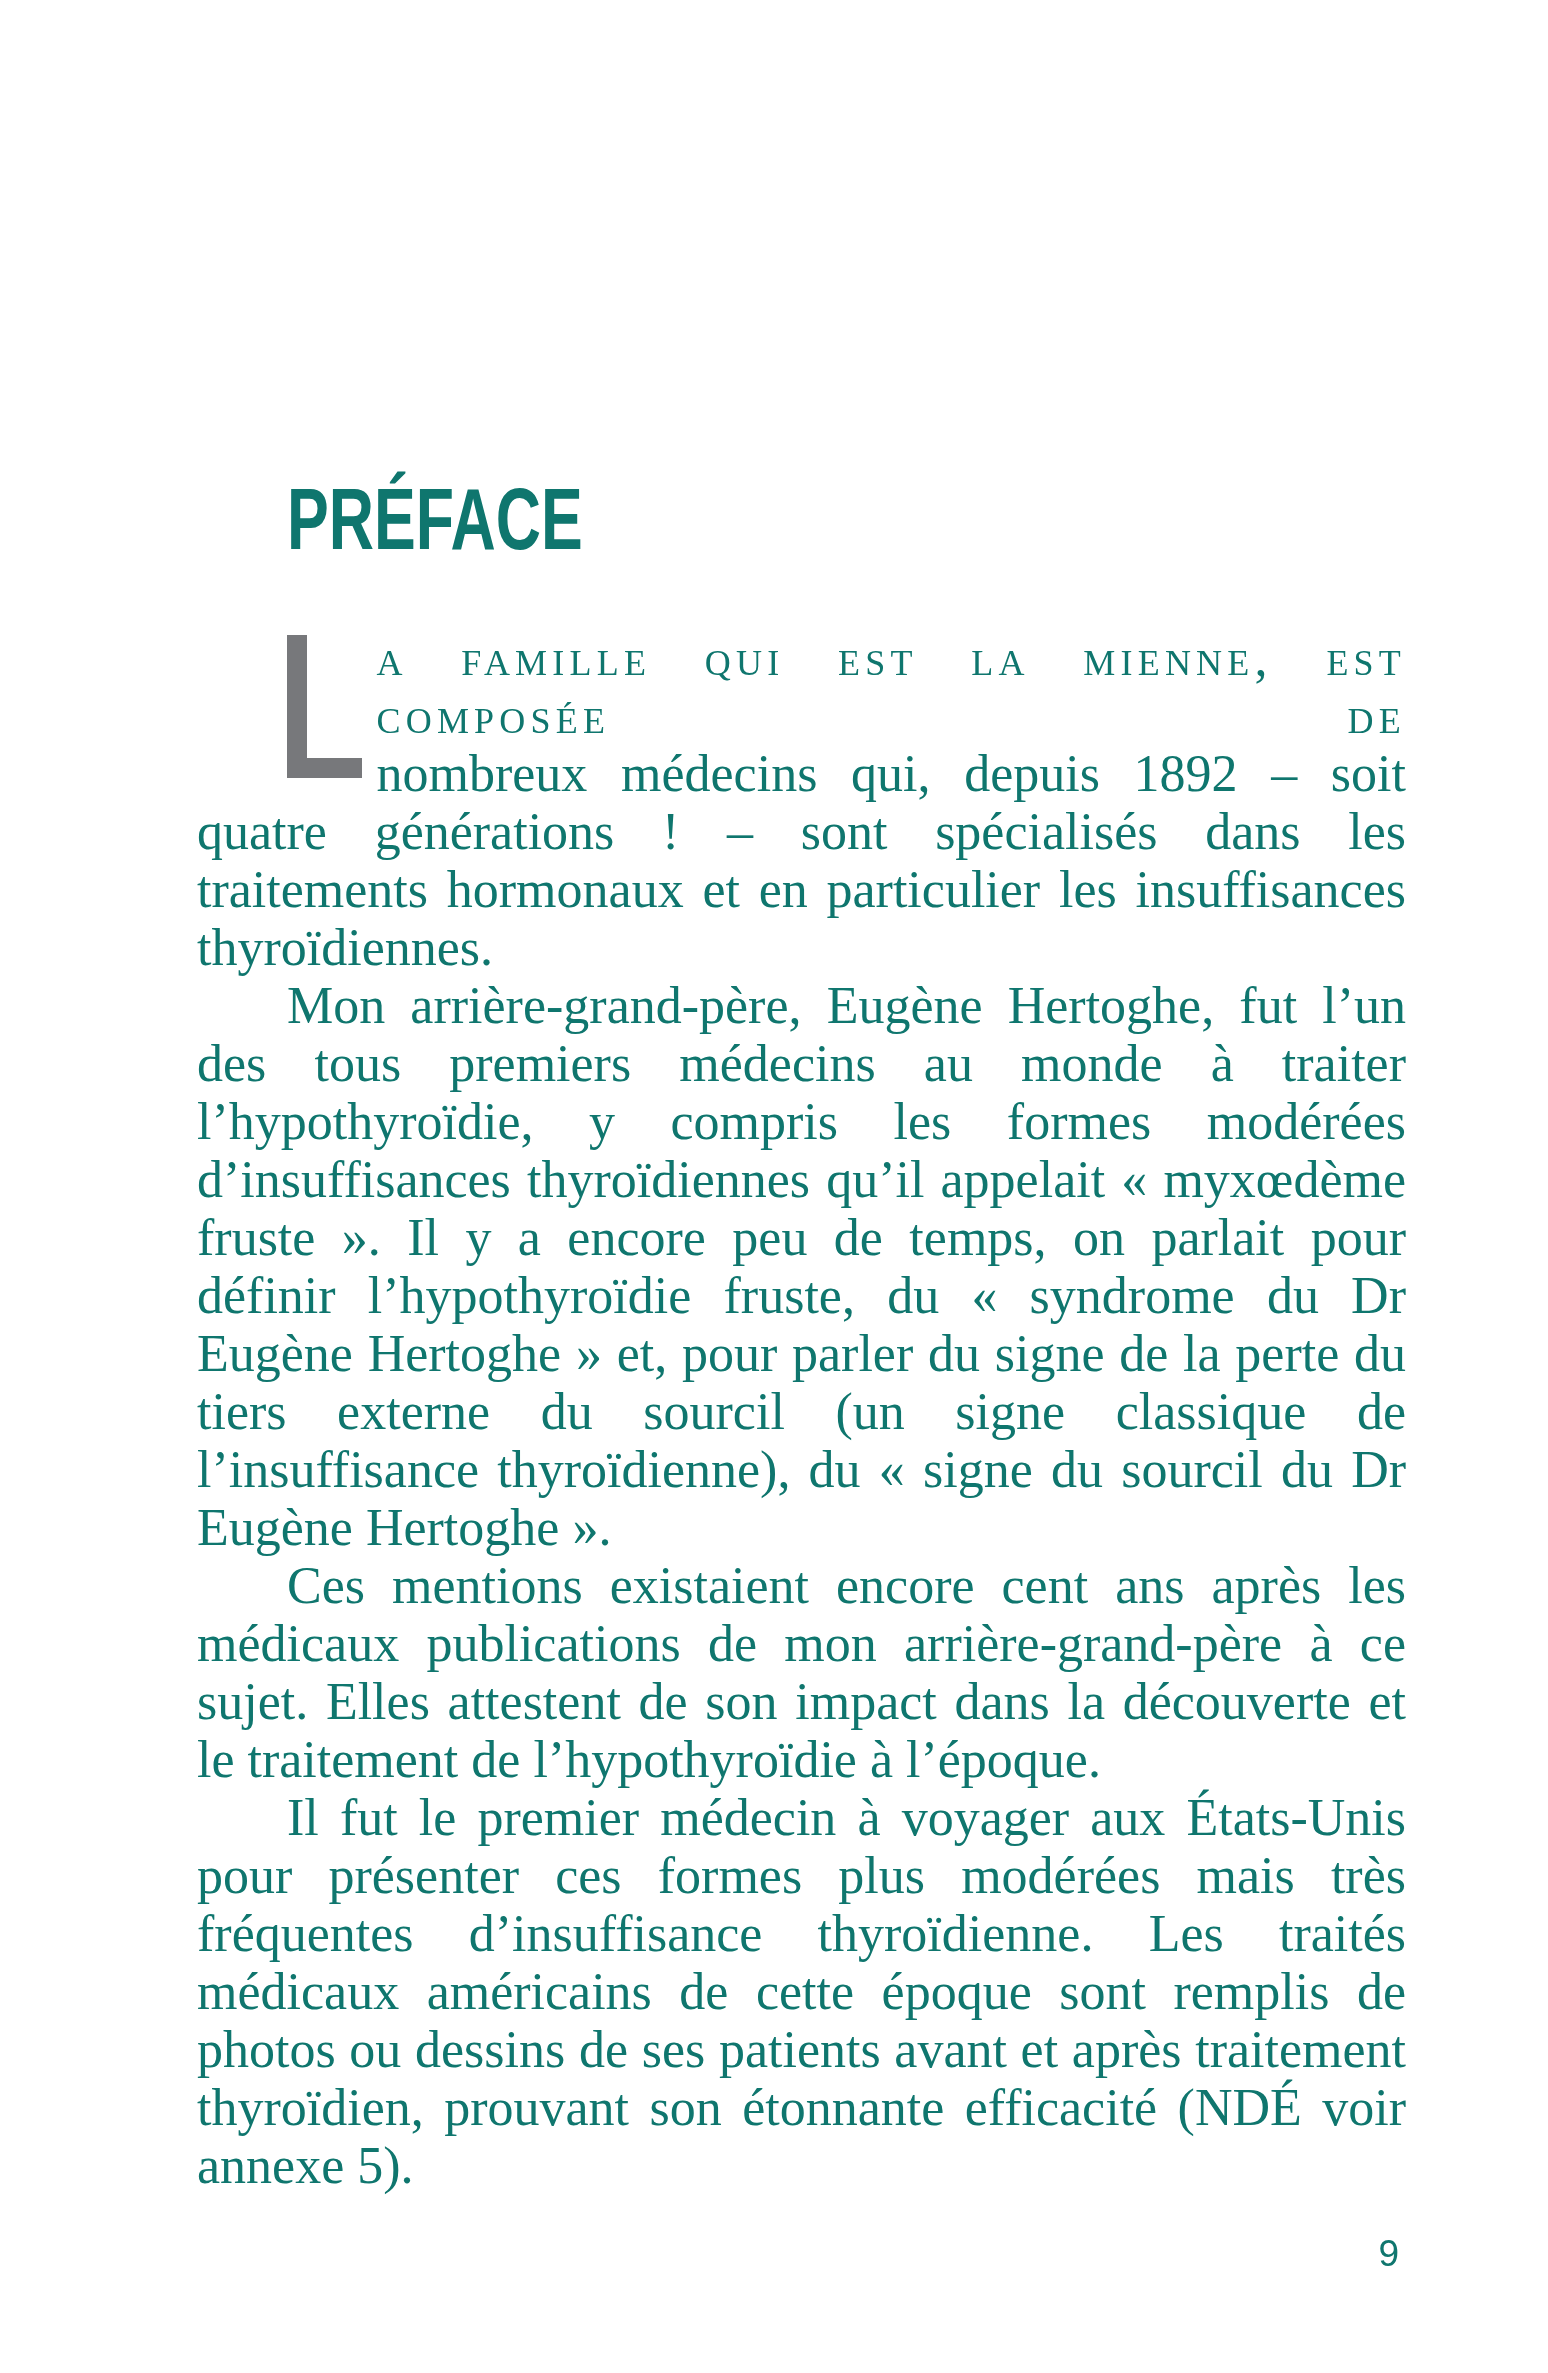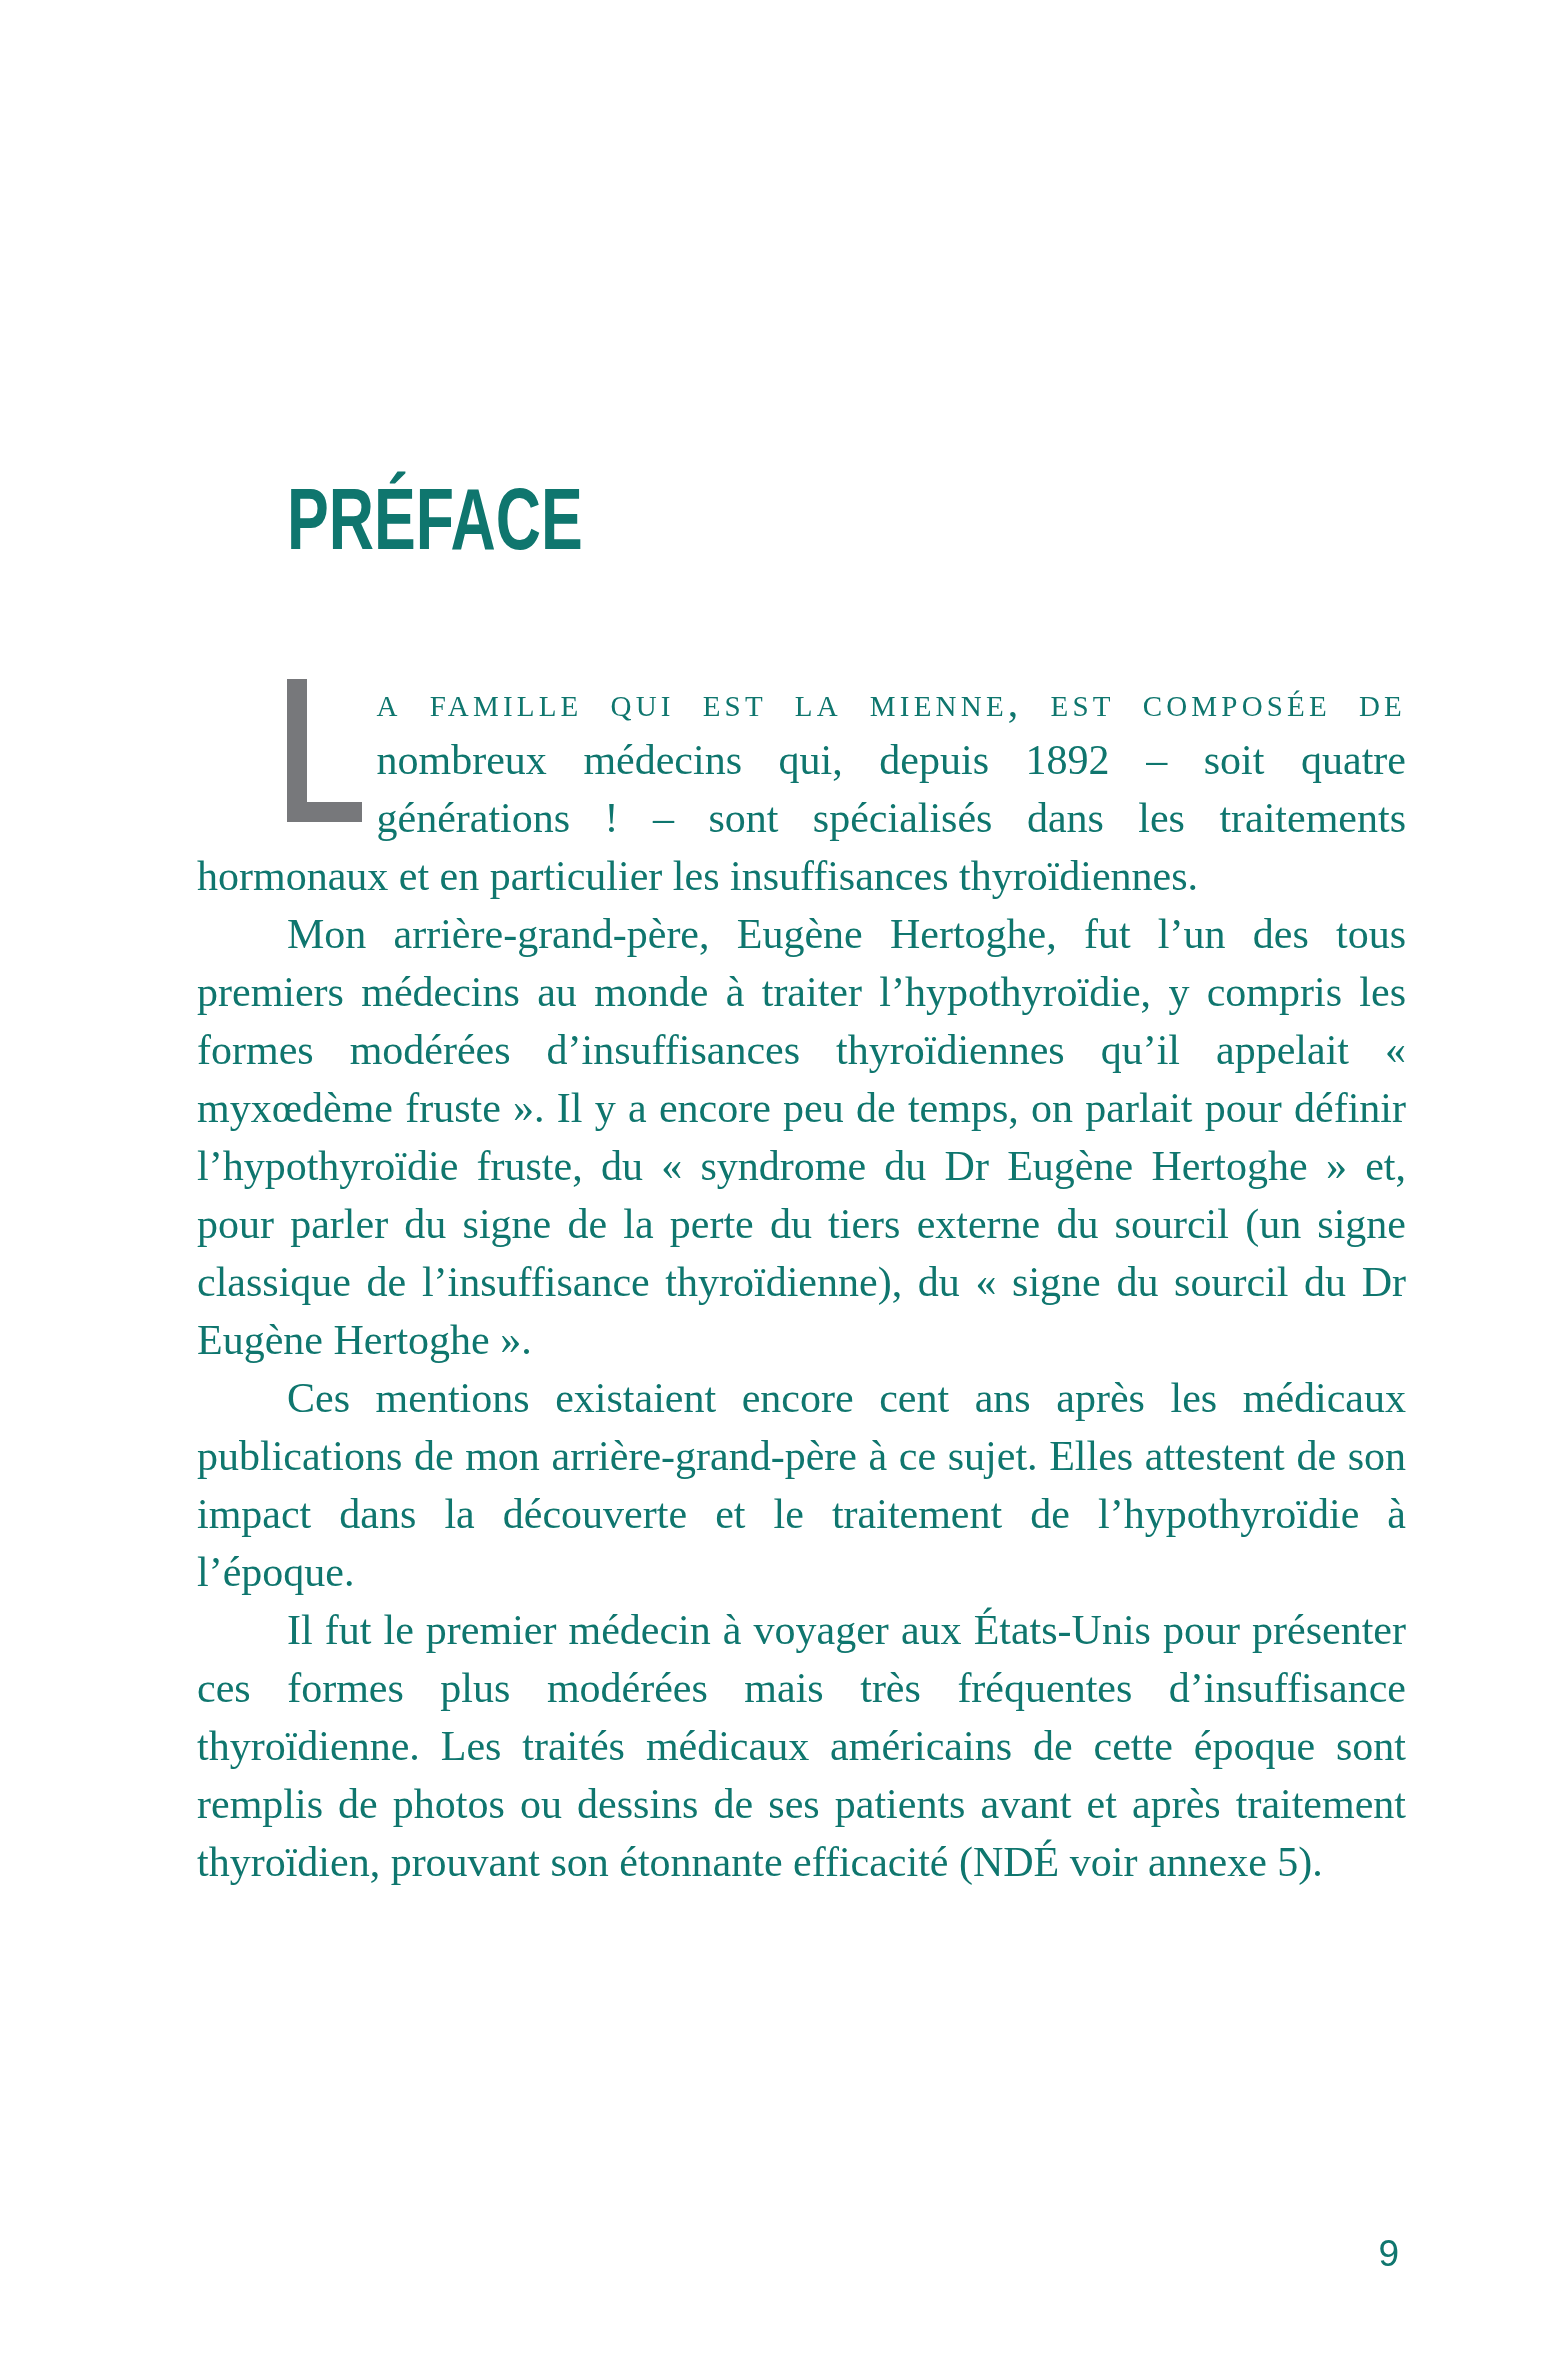--- a/index.html
+++ b/index.html
@@ -20,23 +20,23 @@
     font-weight:700;
     font-size:87px;
     line-height:87px;
     letter-spacing:0px;
     transform:scaleX(0.72);
     transform-origin:left top;
     white-space:nowrap;
   }
   .text-block{
     position:absolute;
-    left:197px;top:673px;
+    left:197px;top:629px;
     width:1209px;
-    font-size:42px;
+    font-size:52px;
     line-height:58px;
     text-align:justify;
   }
   .para{
     margin:0;
     text-indent:90px;
   }
   .para.first{text-indent:0;}
   .dropcap{
     float:left;

